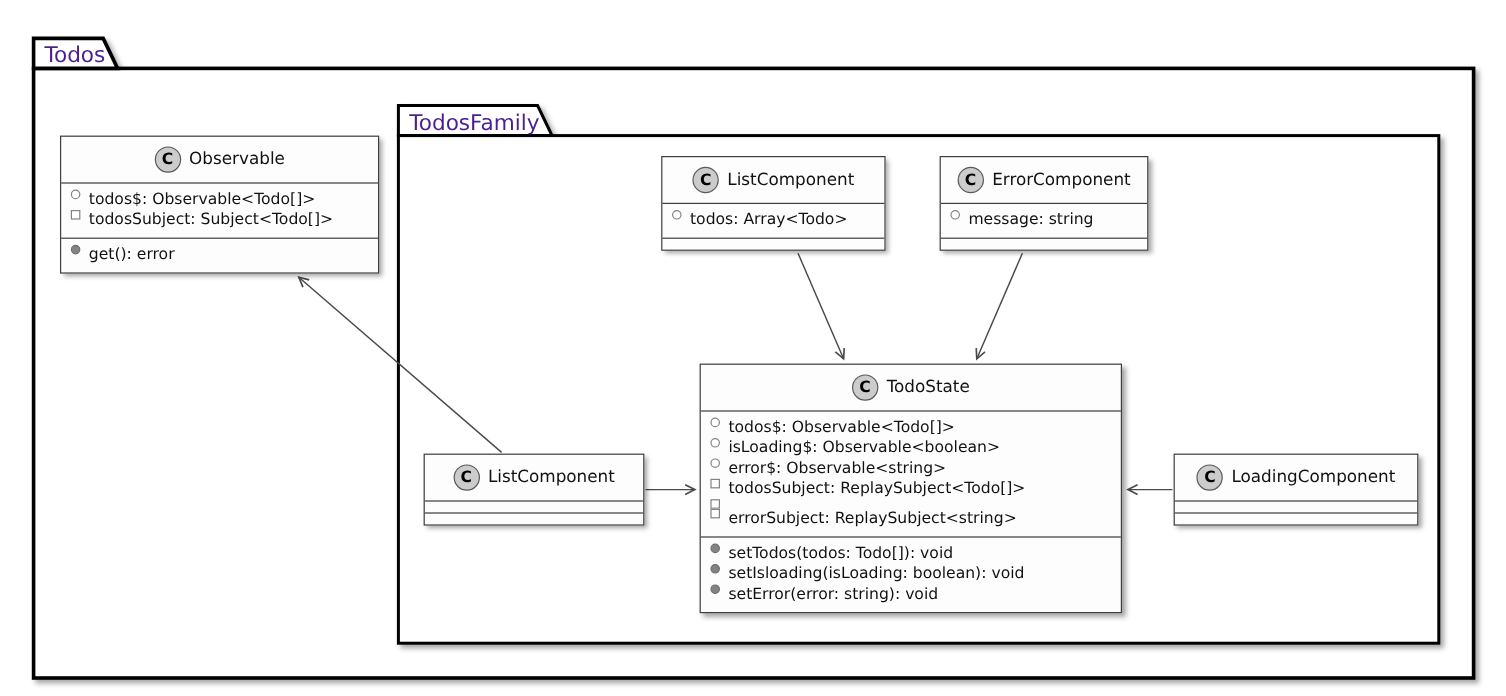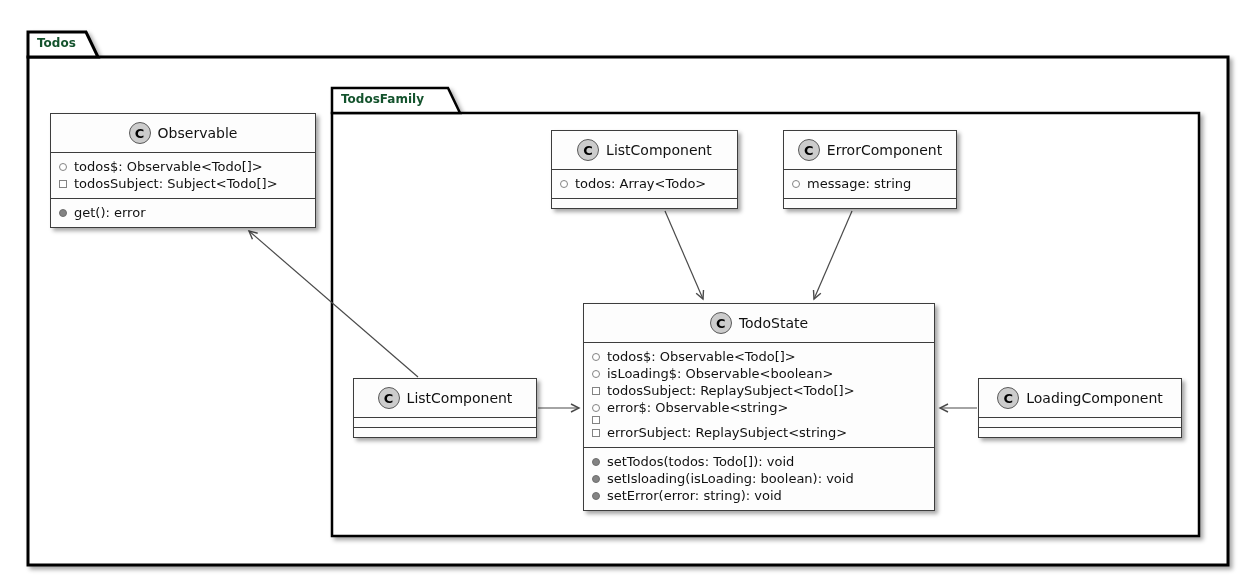--- a/index.html
+++ b/index.html
@@ -4,41 +4,41 @@
 <style>
   html,body { margin:0; padding:0; background:#ffffff; }
   #canvas {
     position:relative; width:1255px; height:580px;
     font-family:"DejaVu Sans","Liberation Sans",sans-serif;
     color:#111; overflow:hidden; background:#ffffff;
   }
   #diagram-svg { position:absolute; left:0; top:0; z-index:0; }
   .pkg-shape { filter:drop-shadow(3px 3px 2px rgba(0,0,0,0.35)); }
   .pkg-label {
-    position:absolute; z-index:3; font-weight:bold; font-size:12px; color:#14532d;
+    position:absolute; z-index:3; font-weight:normal; font-size:18px; color:#4c1d95;
     white-space:nowrap;
   }
   .uml-class {
     position:absolute; z-index:2; background:#FDFDFD;
     border:1.5px solid #3d3d3d; box-shadow:3px 3px 4px rgba(0,0,0,0.35);
     font-size:13px; box-sizing:border-box;
   }
   .uml-title {
     display:flex; align-items:center; justify-content:center; gap:7px;
     padding:8px 10px; font-size:14px; white-space:nowrap;
   }
   .c-circle {
     width:22px; height:22px; border-radius:50%; flex:none;
     background:#CCCCCC; border:1px solid #5a5a5a; box-sizing:border-box;
     display:flex; align-items:center; justify-content:center;
     font-weight:bold; font-size:13px; color:#000;
   }
   .compartment { border-top:1.5px solid #3d3d3d; padding:5px 8px 6px 8px; }
   .uml-empty { border-top:1.5px solid #3d3d3d; height:9px; }
-  .member { display:flex; align-items:center; line-height:17px; white-space:nowrap; }
+  .member { display:flex; align-items:flex-start; line-height:17px; white-space:nowrap; }
   .m-icon { width:8px; height:8px; margin-right:7px; flex:none; box-sizing:border-box; }
   .m-icon[data-icon="circle-outline"] { border:1px solid #838383; border-radius:50%; background:#fff; }
   .m-icon[data-icon="square-outline"] { border:1px solid #838383; background:#fff; }
   .m-icon[data-icon="circle-filled"]  { border:1px solid #6e6e6e; border-radius:50%; background:#838383; }
 </style>
 </head>
 <body>
 
 <div id="canvas">
 
@@ -130,26 +130,26 @@
     <div class="compartment">
       <div class="member">
         <span class="m-icon" data-icon="circle-outline"></span>
         <span>todos$: Observable&lt;Todo[]&gt;</span>
       </div>
       <div class="member">
         <span class="m-icon" data-icon="circle-outline"></span>
         <span>isLoading$: Observable&lt;boolean&gt;</span>
       </div>
       <div class="member">
+        <span class="m-icon" data-icon="circle-outline"></span>
+        <span>error$: Observable&lt;string&gt;</span>
+      </div>
+      <div class="member">
         <span class="m-icon" data-icon="square-outline"></span>
         <span>todosSubject: ReplaySubject&lt;Todo[]&gt;</span>
-      </div>
-      <div class="member">
-        <span class="m-icon" data-icon="circle-outline"></span>
-        <span>error$: Observable&lt;string&gt;</span>
       </div>
       <div class="member">
         <span class="m-icon" data-icon="square-outline"></span>
       </div>
       <div class="member">
         <span class="m-icon" data-icon="square-outline"></span>
         <span>errorSubject: ReplaySubject&lt;string&gt;</span>
       </div>
     </div>
     <div class="compartment">

